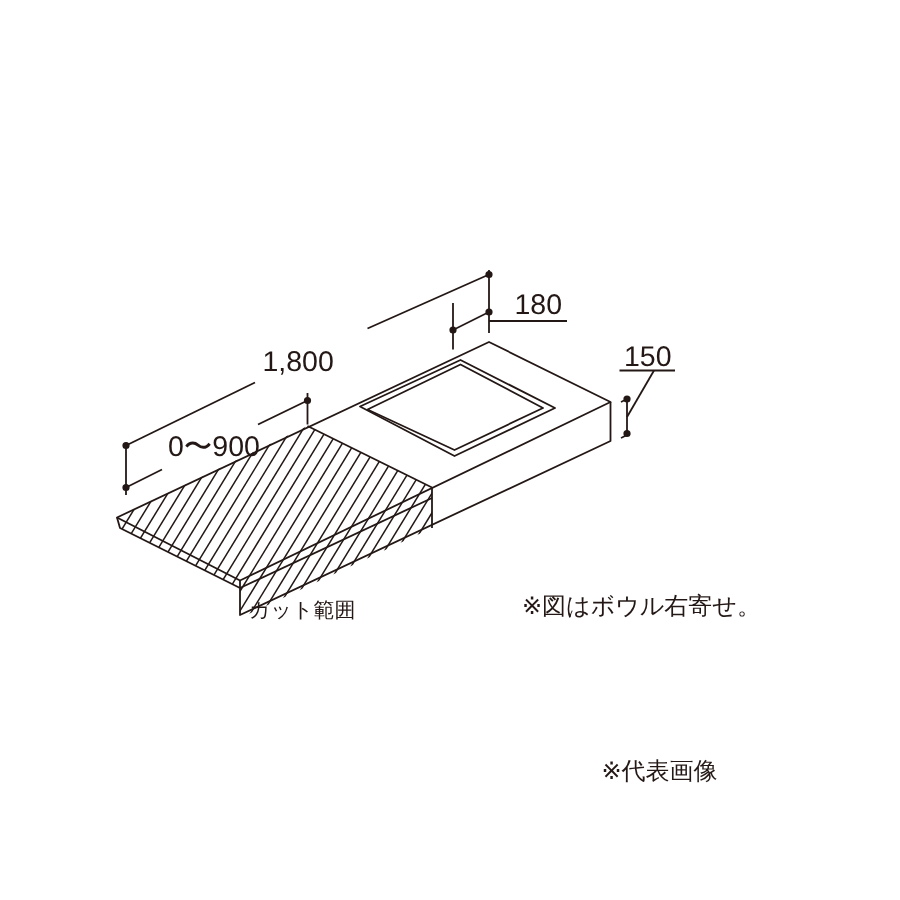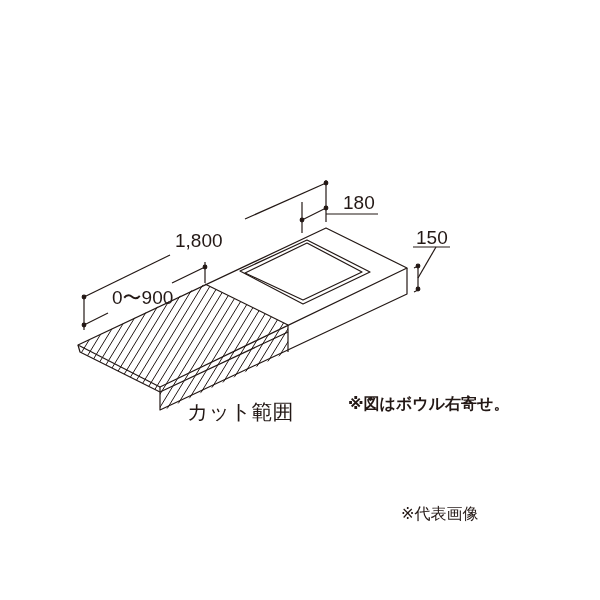--- a/index.html
+++ b/index.html
@@ -1,22 +1,22 @@
 <!DOCTYPE html>
 <html><head>
 <meta charset="utf-8">
 <style>
   html, body { margin: 0; padding: 0; background: #ffffff; }
   body { width: 600px; height: 600px; position: relative; overflow: hidden;
          font-family: "DejaVu Sans", "Liberation Sans", sans-serif; }
   #drawing { position: absolute; left: 0; top: 0; }
   .dim { font-family: "Liberation Sans", sans-serif; font-size: 19px; fill: #231815; }
   .note { position: absolute; font-family: "DejaVu Sans", sans-serif; color: #231815; font-size: 16px; white-space: nowrap; }
-  .label-cut { left: 166px; top: 398px; font-size: 21px; margin-left: 21px; }
-  .label-bowl { left: 348px; top: 394px; font-weight: bold; }
+  .label-cut { left: 166px; top: 398px; font-size: 14px; }
+  .label-bowl { left: 348px; top: 394px; }
   .label-rep { left: 401px; top: 504px; }
 </style>
 </head>
 <body>
 
 <svg id="drawing" width="600" height="600" viewBox="0 0 600 600" xmlns="http://www.w3.org/2000/svg">
   <defs>
     <clipPath id="hatchTop">
         <polygon points="78,345 205,284 288,325 160,387"></polygon>
       </clipPath>

